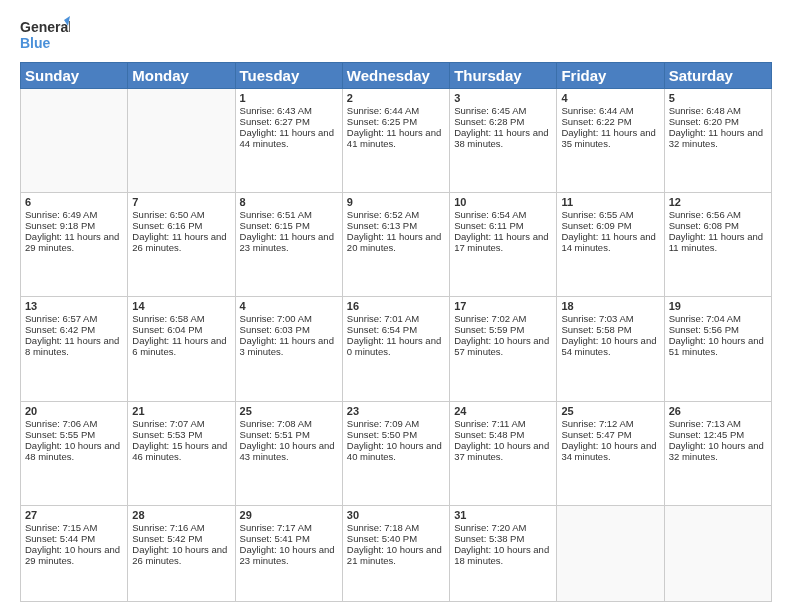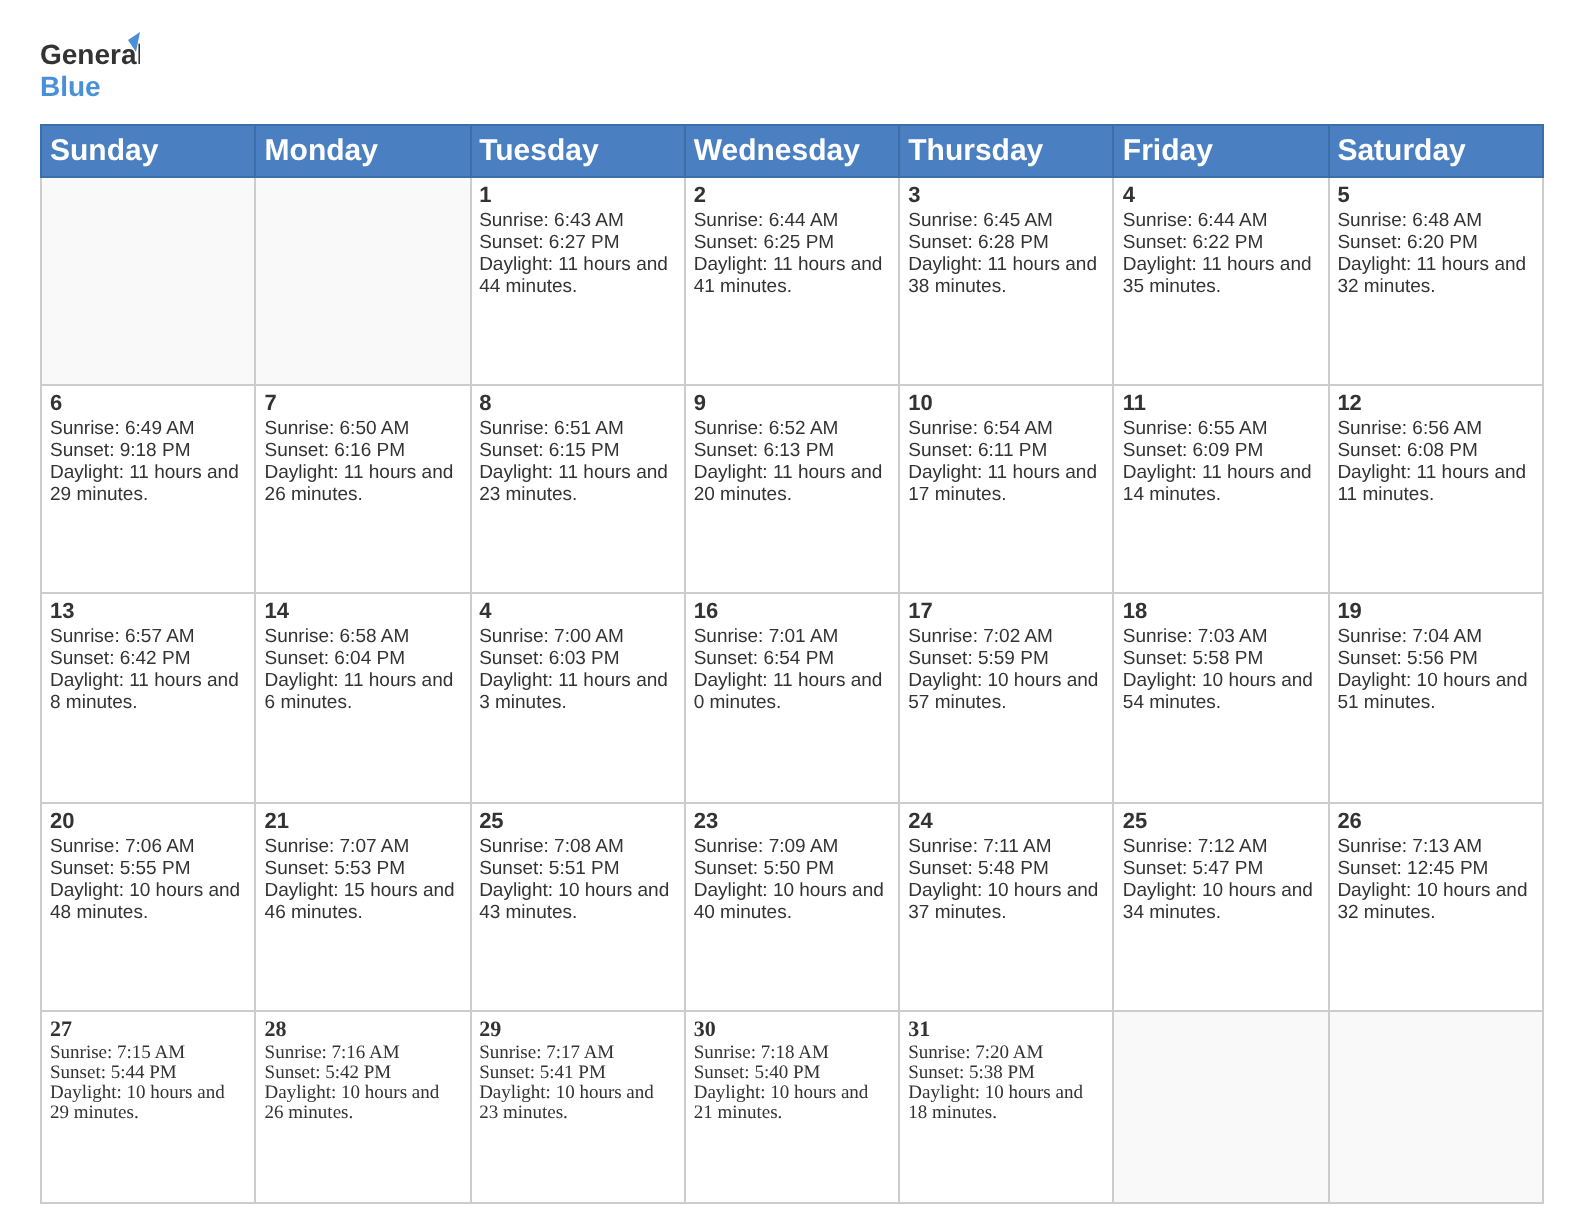--- a/index.html
+++ b/index.html
@@ -59,21 +59,20 @@
     .calendar td {
       border: 1px solid #ccc;
       vertical-align: top;
       padding: 3px 4px;
       font-size: 9.5px;
       color: #333;
       height: 78px;
     }
     .calendar tr:last-child td {
       height: 72px;
-      font-family: Liberation Serif, serif;
     }
     .day-num {
       font-size: 11px;
       font-weight: bold;
       display: block;
       margin-bottom: 1px;
     }
     .empty {
       background: #f9f9f9;
     }

